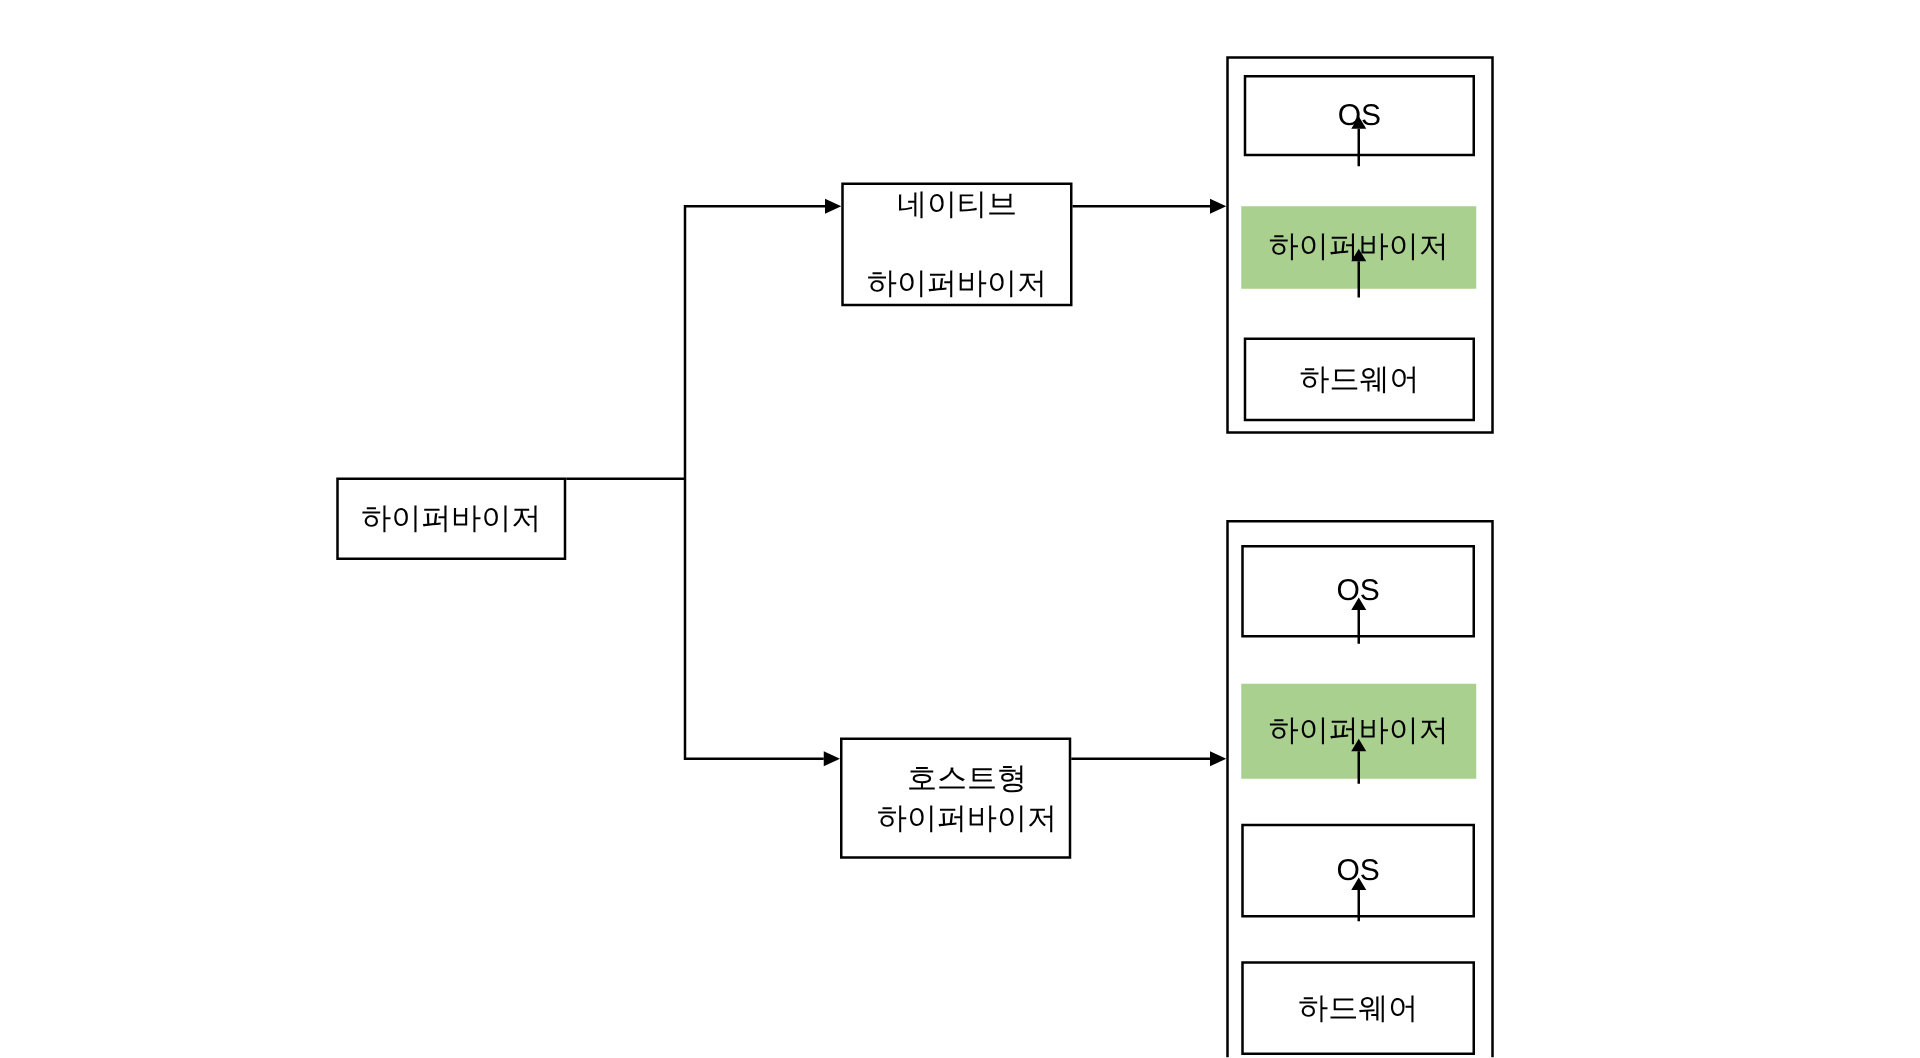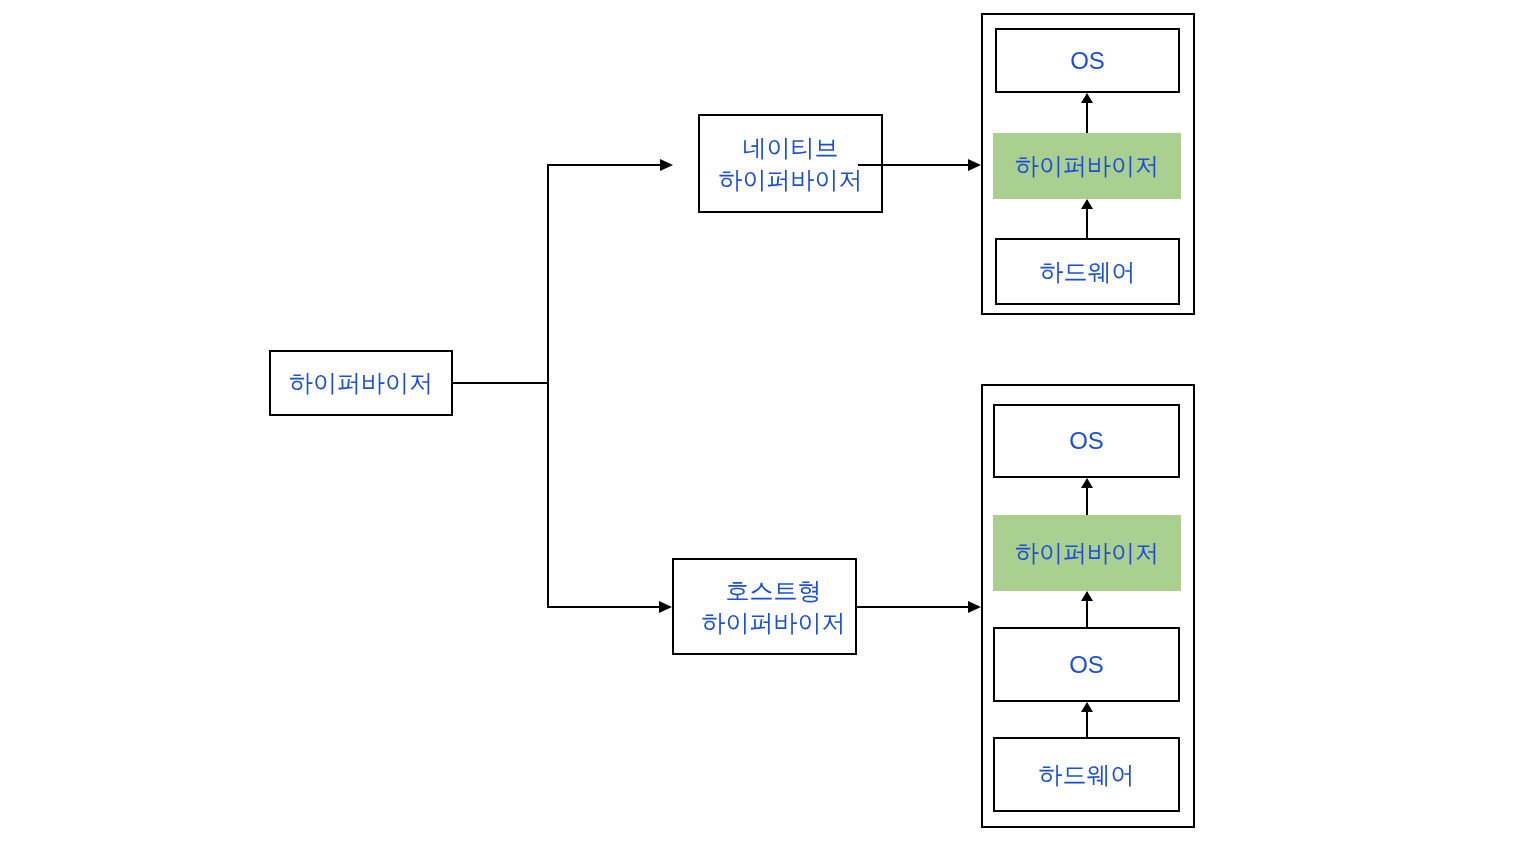--- a/index.html
+++ b/index.html
@@ -13,28 +13,29 @@
     width: 1536px;
     height: 846px;
     background: #ffffff;
     overflow: hidden;
   }
   .box {
     position: absolute;
     box-sizing: border-box;
     border: 2px solid #000000;
     background: #ffffff;
-    color: #1d4ed8;
+    color: #000000;
     display: flex;
     flex-direction: column;
     align-items: center;
     justify-content: center;
     text-align: center;
     font-size: 24px;
     line-height: 1.33;
+    margin-top: 32px;
   }
   .outer {
     background: transparent;
   }
   .highlight {
     border: none;
     background: #A9D08E;
   }
   .hline, .vline {
     position: absolute;
@@ -69,21 +70,21 @@
   <div class="hline" style="left:453px; top:382px; width:95px; height:2px;"></div>
 
   <div class="vline" style="left:547px; top:164px; width:2px; height:444px;"></div>
 
   <div class="hline" style="left:548px; top:164px; width:112px; height:2px;"></div>
   <div class="arrow-right" style="left:660px; top:159px;"></div>
 
   <div class="hline" style="left:548px; top:606px; width:111px; height:2px;"></div>
   <div class="arrow-right" style="left:659px; top:601px;"></div>
 
-  <div class="box" style="left:698px; top:114px; width:185px; height:99px;">
+  <div class="box" style="left:673px; top:114px; width:185px; height:99px;justify-content:space-between;">
     <span>네이티브</span>
     <span>하이퍼바이저</span>
   </div>
 
   <div class="box" style="left:672px; top:558px; width:185px; height:97px;padding-left:18px;">
     <span>호스트형</span>
     <span>하이퍼바이저</span>
   </div>
 
   <div class="hline" style="left:858px; top:164px; width:110px; height:2px;"></div>

